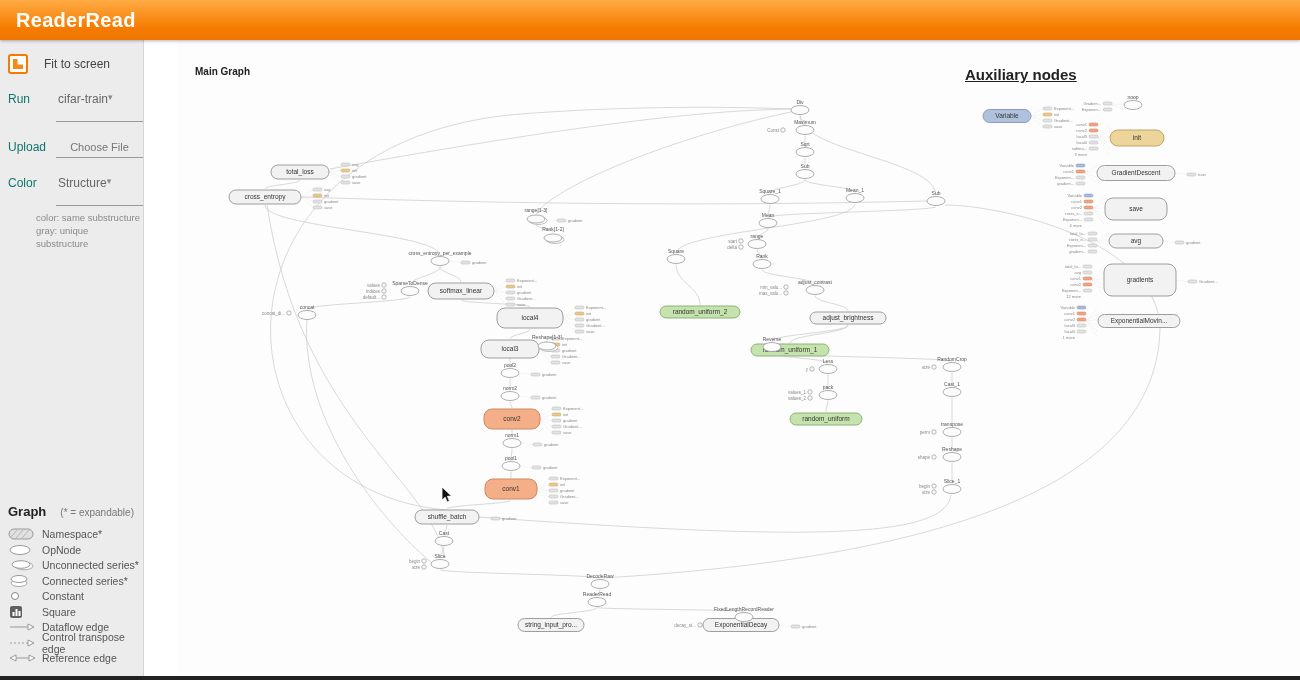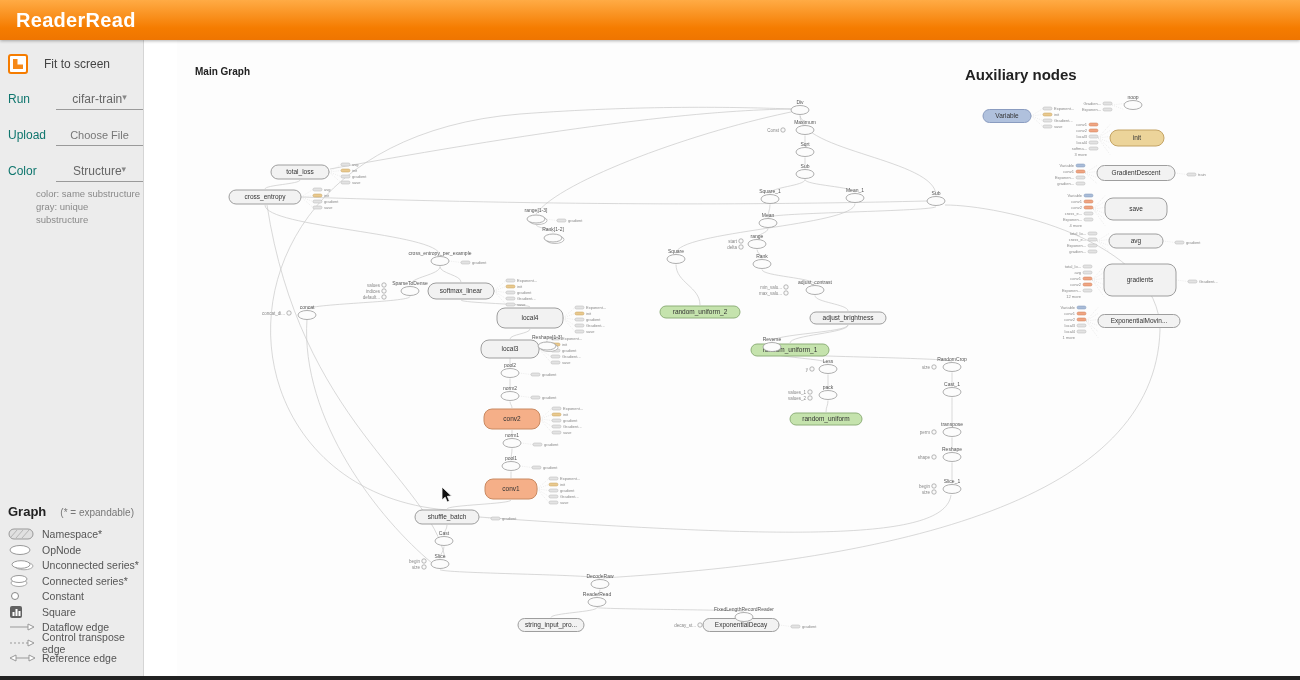--- a/index.html
+++ b/index.html
@@ -20,38 +20,38 @@
     background:#ececec; border-right:1px solid #d5d5d5; z-index:20;
     display:flex; flex-direction:column; font-size:12px; color:#444; }
   .side-row { display:flex; align-items:center; margin:14px 0 0 8px; }
   .fit-icon { width:20px; height:20px; border:2px solid #f57c00; border-radius:3px;
     position:relative; margin-right:16px; background:#fff; flex:none; }
   .fit-icon:before { content:""; position:absolute; left:3px; top:3px; width:10px; height:10px;
     background:#f57c00; clip-path:polygon(0 0,45% 0,45% 55%,100% 55%,100% 100%,0 100%); opacity:.9; }
   .field-row { display:flex; align-items:baseline; margin:16px 0 0 8px; }
   .field-label { width:48px; font-size:12px; color:#0f766e; flex:none; }
   .select { width:105px; border-bottom:1px solid #9a9a9a; color:#666; font-size:12px;
-    padding:2px 2px 3px 2px; display:flex; justify-content:center; cursor:pointer; }
+    padding:2px 2px 15px 2px; display:flex; justify-content:flex-start; cursor:pointer; }
   .select .caret { color:#888; font-size:9px; }
   .upload-btn { width:105px; border-bottom:1px solid #9a9a9a; text-align:center;
     color:#777; font-size:11px; padding:3px 0 4px; cursor:pointer; }
   .caption { margin:6px 0 0 36px; font-size:9.5px; color:#8a8a8a; line-height:1.35; }
   .spacer { flex:1; }
   
   .legend { padding:0 0 10px 8px; }
   .legend-title-row { display:flex; align-items:baseline; margin-bottom:8px; }
   .legend-title-row b { font-size:13px; color:#222; margin-right:14px; }
   .legend-title-row span { font-size:10px; color:#777; }
   .legend-row { display:flex; align-items:center; height:15.5px; }
   .legend-icon { width:34px; flex:none; display:flex; align-items:center; }
   .legend-label { font-size:10.5px; color:#555; }
   
   .main { position:absolute; left:177px; top:40px; width:1123px; height:636px; background:#fdfdfd; }
   .graph-title { position:absolute; left:18px; top:26px; font-size:10px; font-weight:bold; color:#222; }
-  .aux-title { position:absolute; left:788px; top:26px; font-size:15px; font-weight:bold; color:#222; }
+  .aux-title { position:absolute; left:788px; top:26px; font-size:15px; font-weight:bold; color:#222;text-decoration:underline; }
   svg.canvas { position:absolute; left:0; top:0; }
   .bottombar { position:absolute; left:0; top:676px; width:1300px; height:4px; background:#222; z-index:40; }
   .cursor { position:absolute; z-index:50; }
 </style>
 </head>
 <body>
 
 <div class="header">
   <h1>ReaderRead</h1>
 </div>

